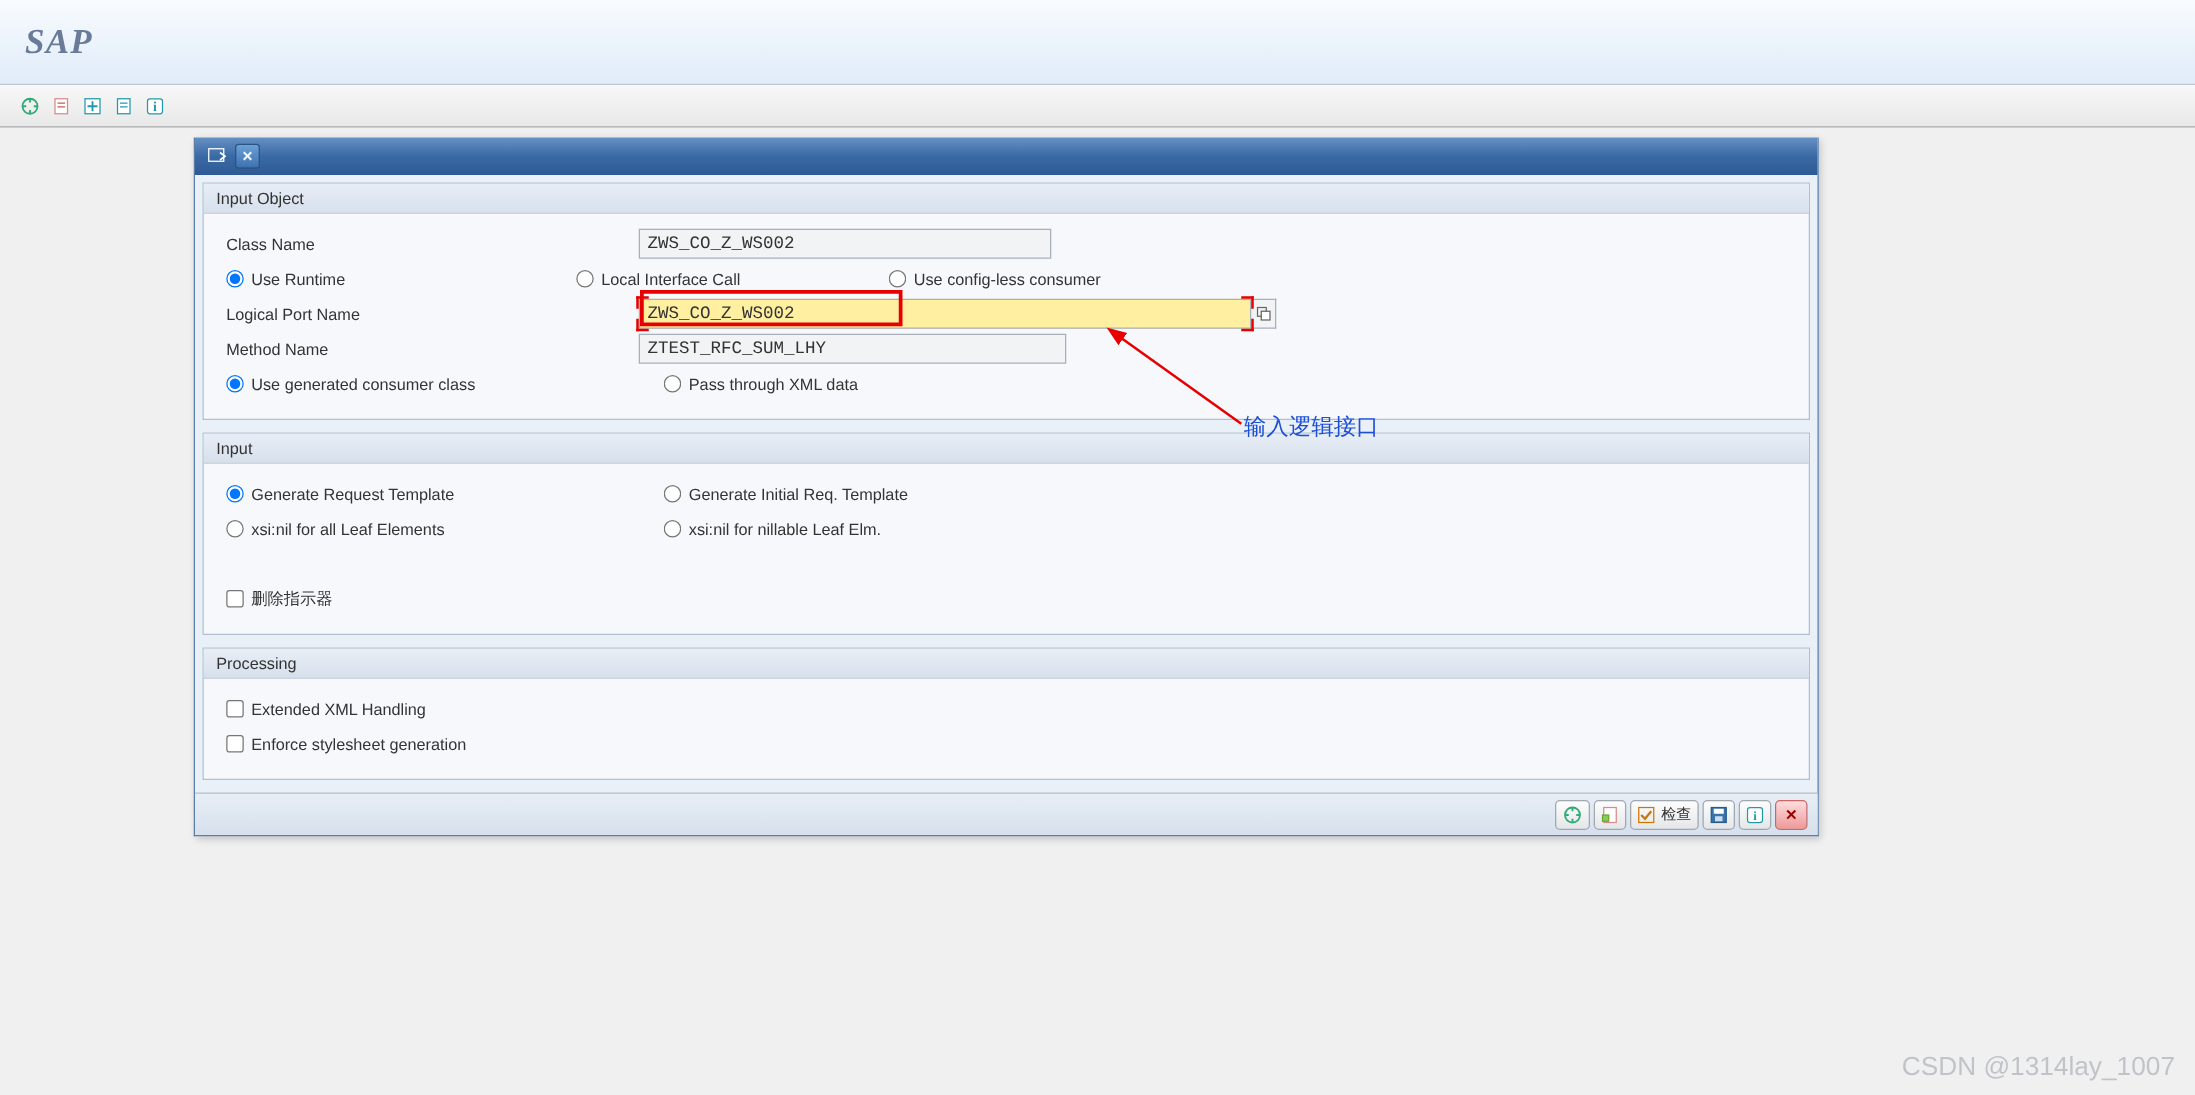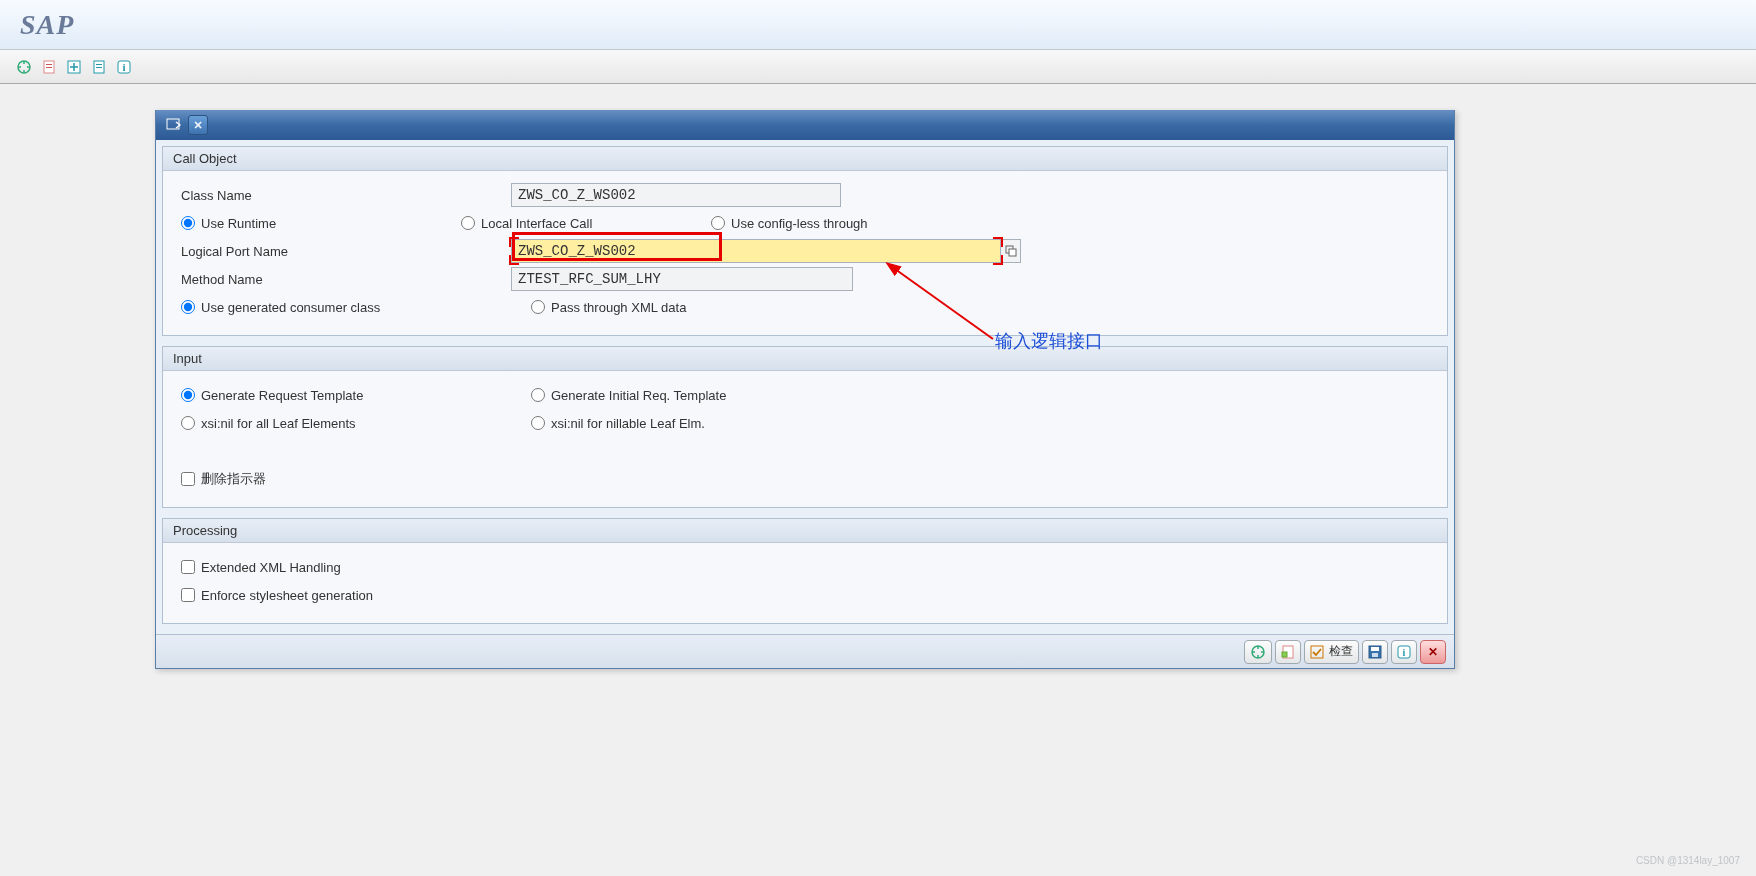--- a/index.html
+++ b/index.html
@@ -8,21 +8,21 @@
     font-size: 13px;
     background: #f0f0f0;
     color: #333;
     width: 1756px;
     height: 876px;
     overflow: hidden;
     position: relative;
   }
   .app-header {
     background: linear-gradient(to bottom, #f8fbff, #e0ecf8);
-    height: 50px;
+    height: 68px;
     border-bottom: 1px solid #c0c8d0;
     display: flex;
     align-items: center;
     padding: 0 20px;
   }
   .sap-logo {
     font-family: "Times New Roman", serif;
     font-style: italic;
     font-weight: bold;
     font-size: 28px;
@@ -174,21 +174,21 @@
     position:absolute;
     left:720px; top:110px;
     pointer-events:none;
   }
 
   .watermark {
     position:absolute;
     right: 16px;
     bottom: 10px;
     color: #c0c4c8;
-    font-size: 10px;
+    font-size: 21px;
     font-family: Arial,sans-serif;
   }
 </style>
 </head>
 <body>
 
 <div class="app-header">
   <span class="sap-logo">SAP</span>
 </div>
 
@@ -231,21 +231,21 @@
   <div class="dialog-titlebar">
     <svg width="16" height="14" viewBox="0 0 16 14">
         <rect x="1" y="1" width="12" height="10" fill="none" stroke="#fff" stroke-width="1"></rect>
         <path d="M10 4l4 3-4 3" fill="none" stroke="#fff" stroke-width="1.3"></path>
       </svg>
     <div class="close-btn">✕</div>
   </div>
   <div class="dialog-body">
 
     <div class="group" style="position:relative;">
-      <div class="group-header">Call Object</div>
+      <div class="group-header">Input Object</div>
       <div class="group-body">
         <div class="row">
           <div class="col-label">
               <span>Class Name</span>
             </div>
           <div class="col-field">
               <input class="txt-input readonly" style="width: 330px;" readonly="" value="ZWS_CO_Z_WS002">
             </div>
         </div>
         <div class="row">
@@ -257,21 +257,21 @@
           </div>
           <div style="width:250px;">
             <label class="radio-wrap">
                 <input type="radio" name="rtcall" style="">
                 <span>Local Interface Call</span>
               </label>
           </div>
           <div>
             <label class="radio-wrap">
                 <input type="radio" name="rtcall" style="">
-                <span>Use config-less through</span>
+                <span>Use config-less consumer</span>
               </label>
           </div>
         </div>
         <div class="row">
           <div class="col-label">
               <span>Logical Port Name</span>
             </div>
           <div class="col-field logical-port-row">
             <div class="yellow-wrap" style="display:flex;">
               <input class="txt-input yellow" style="width: 490px;" value="ZWS_CO_Z_WS002">

